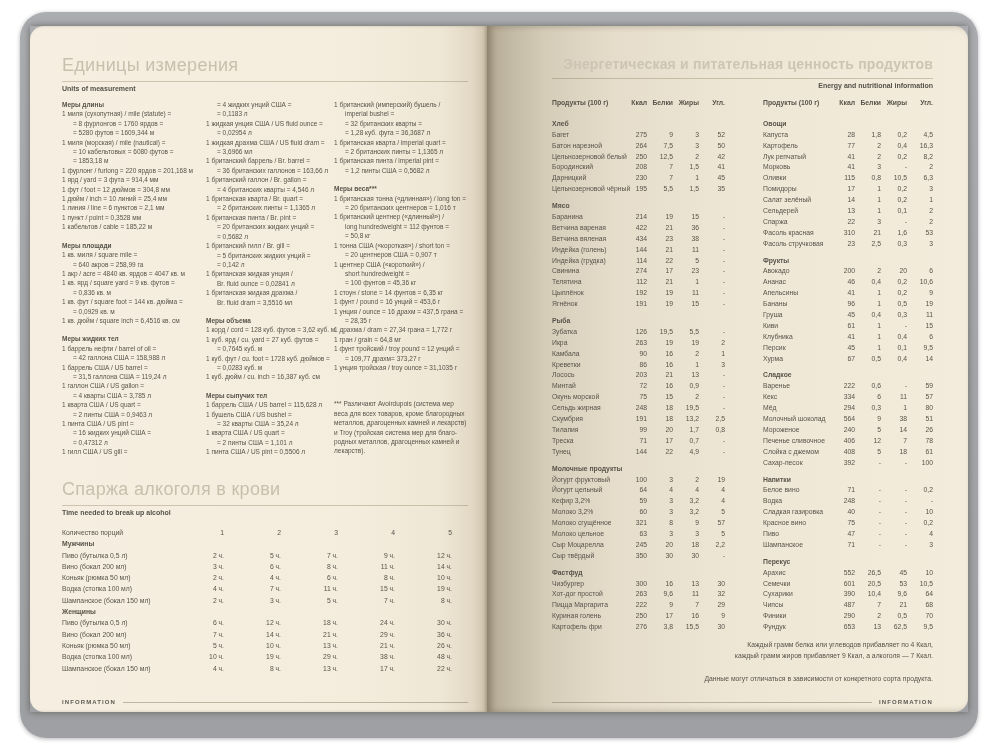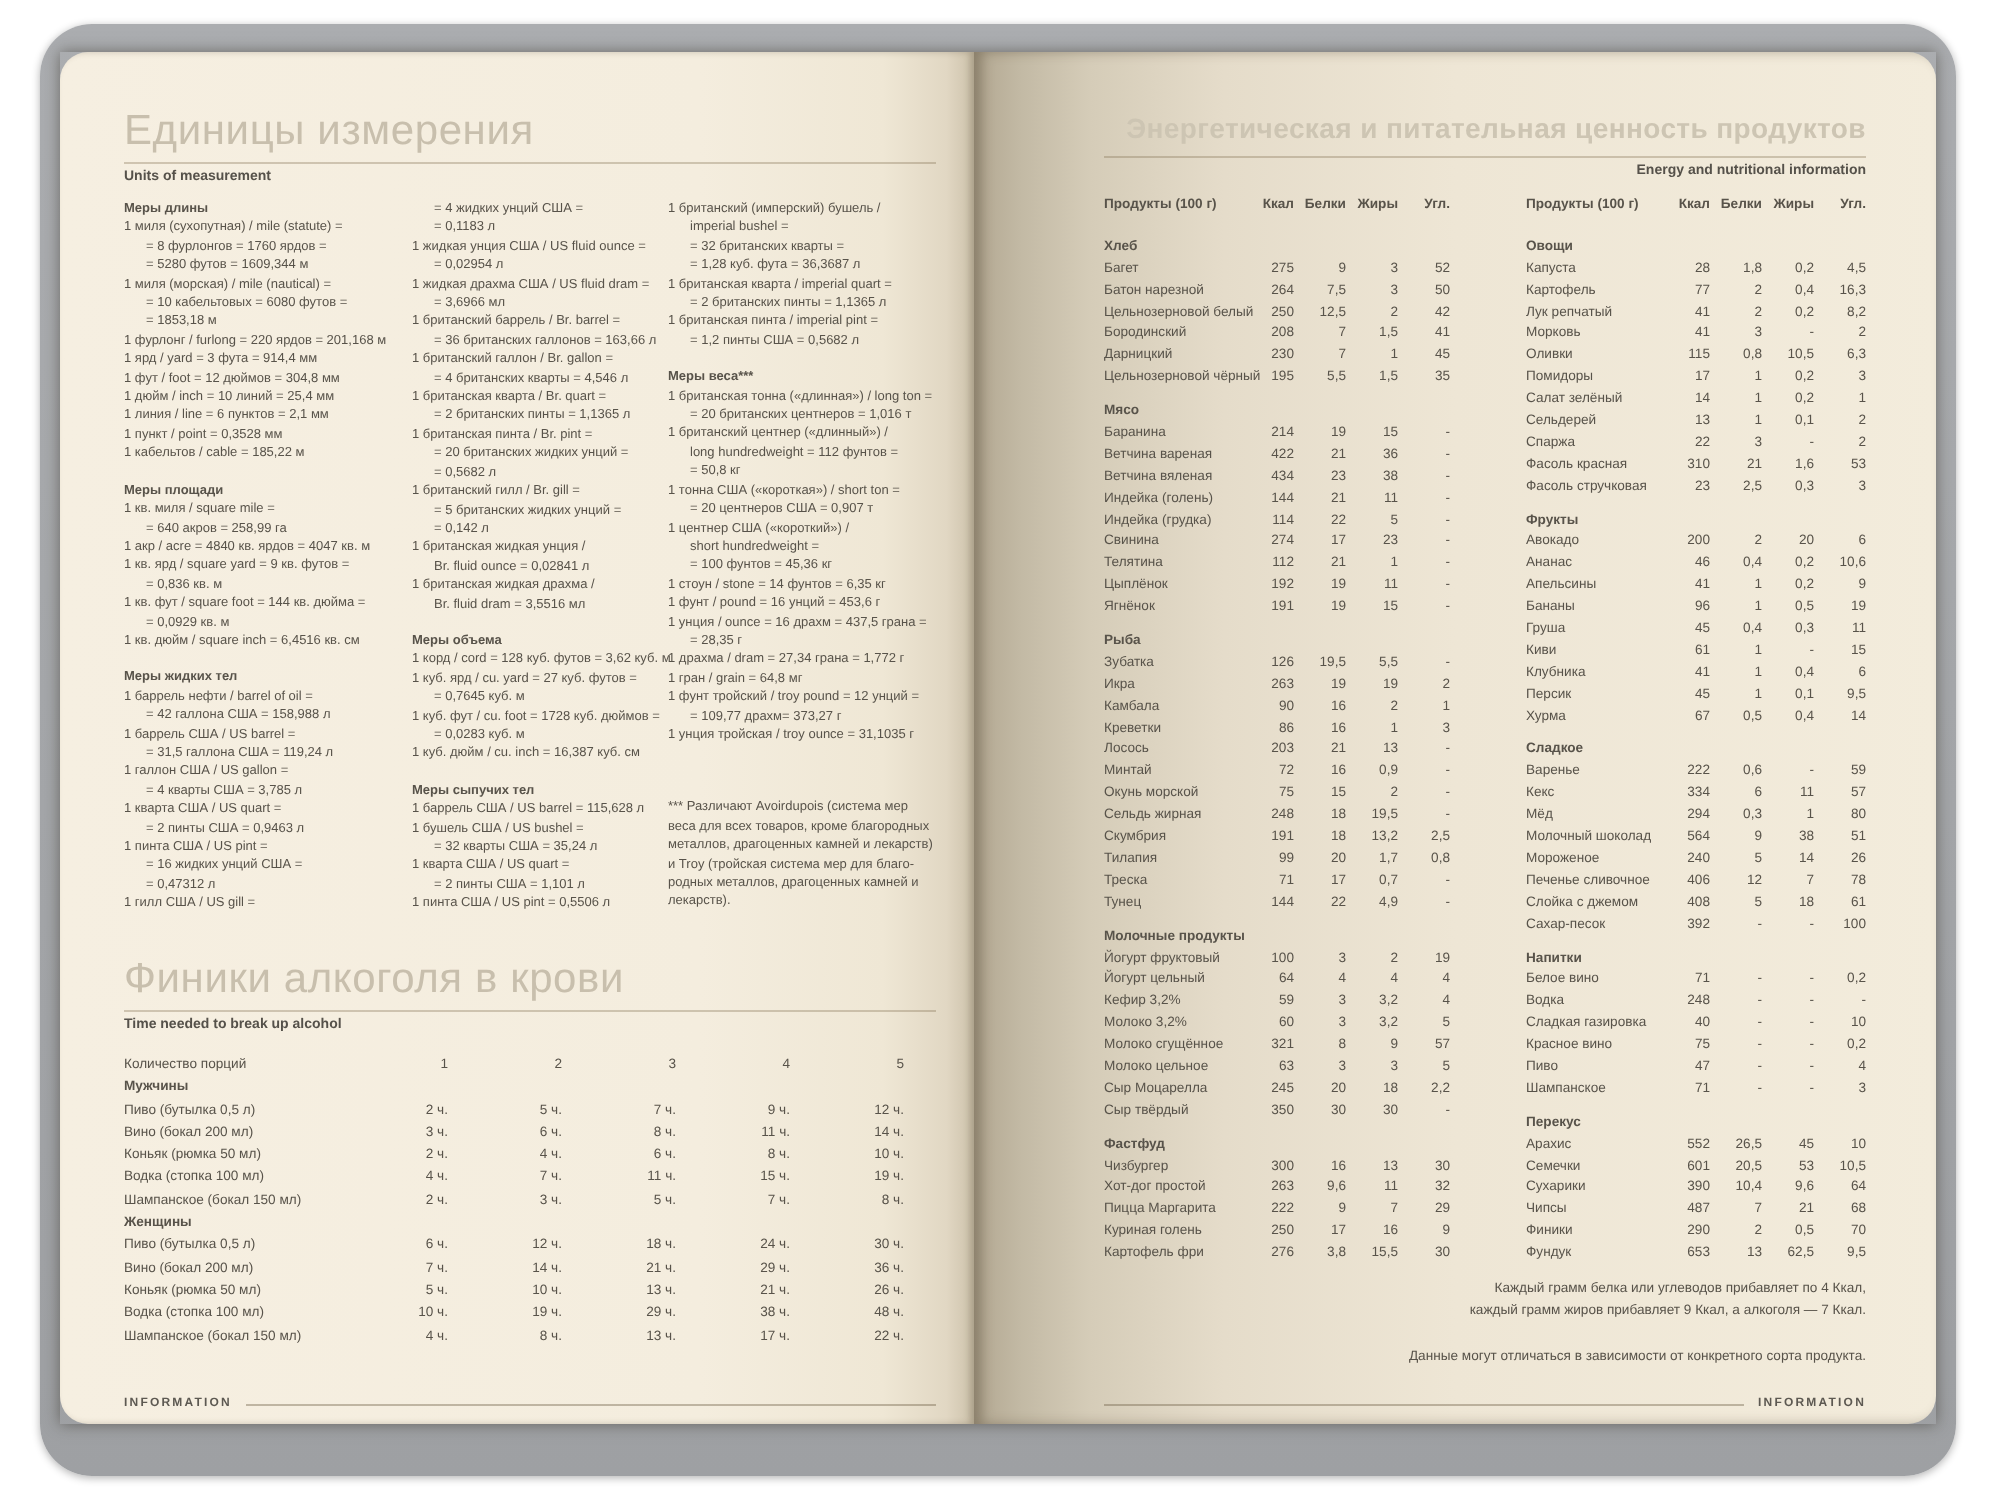--- a/index.html
+++ b/index.html
@@ -9,21 +9,21 @@
         background:linear-gradient(to bottom,#abadb0,#9ea0a3);box-shadow:0 1px 4px rgba(0,0,0,.3)}
   .spread{position:absolute;left:10px;top:14px;width:938px;height:686px;display:flex;box-shadow:0 0 7px rgba(40,35,25,.5)}
   .page{position:relative;height:100%}
   .page-left{width:457px;border-radius:14px 0 0 14px;
     background:linear-gradient(to right,#f6efe1 0%,#f4edde 70%,#efe7d5 90%,#e1d7c3 97%,#ccc1aa 100%);
     box-shadow:inset -2px 0 3px rgba(70,58,40,.25)}
   .page-right{width:481px;border-radius:0 14px 14px 0;
     background:linear-gradient(to right,#b2a791 0%,#c3baa5 5%,#d5ccb8 12%,#e5dcca 26%,#eee6d5 50%,#f3ecdc 100%);
     box-shadow:inset 4px 0 6px rgba(70,58,40,.35)}
   
-  .sec-title{font-size:21px;line-height:19px;font-weight:400;color:#c8bfad;letter-spacing:.3px}
+  .sec-title{font-size:18px;line-height:19px;font-weight:400;color:#c8bfad;letter-spacing:.3px}
   .title-rule{height:1px;background:rgba(125,105,75,.32);margin-top:6px}
   .sec-sub{font-size:7px;font-weight:700;margin-top:3px;color:#55514a}
   
   .units-block{position:absolute;left:32px;right:19px;top:30px}
   .units-columns{display:flex;margin-top:8px;font-size:6.5px}
   .ucol{white-space:nowrap}
   .ucol:nth-child(1){width:144px}
   .ucol:nth-child(2){width:128px}
   .ucol:nth-child(3){width:134px}
   .uln{line-height:9.4px}
@@ -182,21 +182,21 @@
                 <div class="uln">металлов, драгоценных камней и лекарств)</div>
                 <div class="uln">и Troy (тройская система мер для благо-</div>
                 <div class="uln">родных металлов, драгоценных камней и</div>
                 <div class="uln">лекарств).</div>
               </div>
             </div>
           </div>
       </div>
 
       <div class="alcohol-block">
-        <div class="sec-title">Финики алкоголя в крови</div>
+        <div class="sec-title">Спаржа алкоголя в крови</div>
         <div class="title-rule"></div>
         <div class="sec-sub">Time needed to break up alcohol</div>
         <div class="alc-table" id="alcohol-table">
             <div class="arow">
               <div class="albl">Количество порций</div>
               <div class="acell">1</div>
               <div class="acell">2</div>
               <div class="acell">3</div>
               <div class="acell">4</div>
               <div class="acell">5</div>

